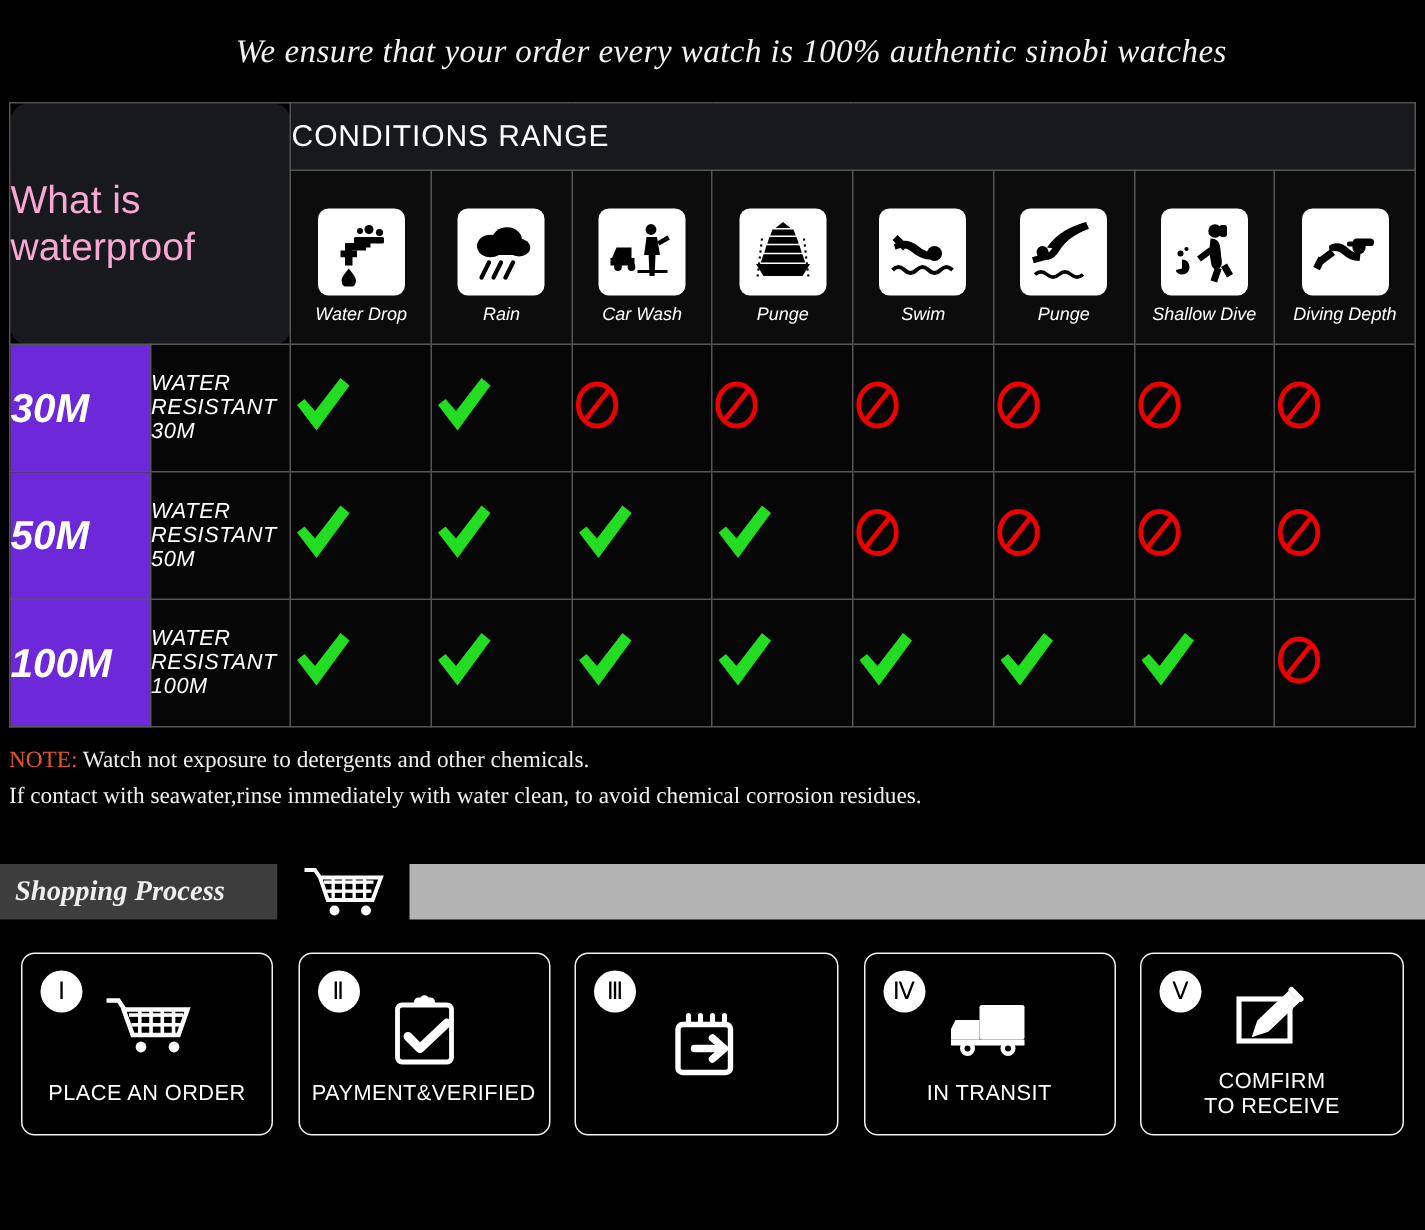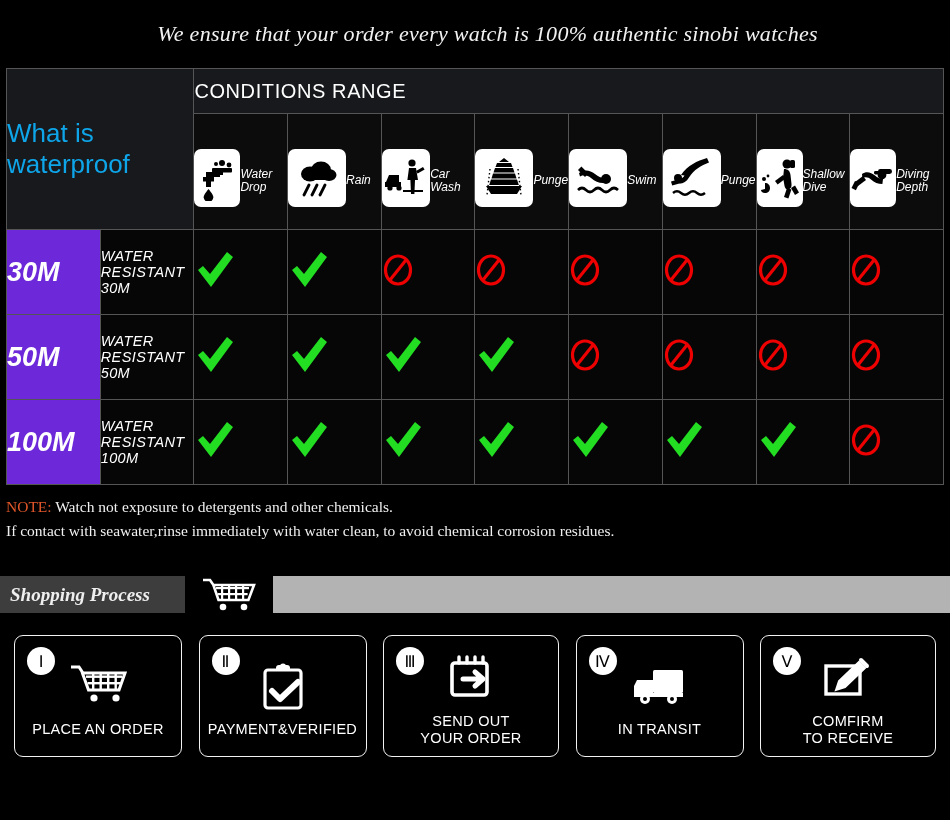--- a/index.html
+++ b/index.html
@@ -20,31 +20,31 @@
   }
   
   .wp-table{
     margin:0 6px;border:1px solid #555;border-collapse:collapse;
     width:938px;table-layout:fixed;
   }
   .wp-table td,.wp-table th{
     border:1px solid #555;padding:0;vertical-align:middle;
   }
   .hdr-left{
-    background:#17191d;color:#0ea5e9;font-size:26px;font-weight:400;
-    text-align:left;padding-left:14px;height:160px;
+    background:#17191d;color:#f9a8d4;font-size:26px;font-weight:400;
+    text-align:left;padding-left:14px;height:160px;border-radius:12px;
   }
   .cond-title{
     background:#17191d;height:44px;font-size:20px;font-weight:400;
     letter-spacing:.6px;color:#fff;
   }
   .cond-cell{
     background:#0c0c0c;height:114px;padding:4px 0 0 0;
   }
-  .cond-inner{display:flex;flex-direction:row;align-items:center;justify-content:flex-start;margin-top:12px;}
+  .cond-inner{display:flex;flex-direction:column;align-items:center;justify-content:flex-start;margin-top:12px;}
   .ic-box{
     width:58px;height:58px;background:#fff;border-radius:7px;
     display:flex;align-items:center;justify-content:center;
   }
   .ic-box svg{display:block;}
   .cond-label{
     margin-top:6px;font-size:12px;font-style:italic;color:#fff;line-height:13px;
   }
   .col-depth{width:94px;}
   .col-desc{width:187px;}
@@ -431,21 +431,20 @@
     </div>
     <div class="step wide">
       <span class="step-num">Ⅲ</span>
       <span class="step-ic">
         <svg width="52" height="52" viewBox="0 0 52 52" fill="none" stroke="#fff">
           <rect x="7" y="10" width="35" height="32" rx="3" stroke-width="3.6"></rect>
           <path d="M14 10 v-6 M22 10 v-6 M30 10 v-6 M38 10 v-6" stroke-width="3.4" stroke-linecap="round"></path>
           <path d="M18 26 h17 M30 19 l8 7 l-8 7" stroke="#fff" stroke-width="5" stroke-linecap="round" stroke-linejoin="round"></path>
         </svg>
       </span>
-      <span class="step-lbl"><span>SEND OUT</span><br><span>YOUR ORDER</span></span>
     </div>
     <div class="step">
       <span class="step-num">Ⅳ</span>
       <span class="step-ic">
         <svg width="58" height="46" viewBox="0 0 58 46" fill="#fff">
           <rect x="22" y="6" width="30" height="23" rx="1.5"></rect>
           <path d="M6 16 h16 v13 H3 v-7 z"></path>
           <rect x="3" y="29" width="49" height="4"></rect>
           <circle cx="14" cy="35" r="5" fill="#fff"></circle>
           <circle cx="14" cy="35" r="2" fill="#000"></circle>

